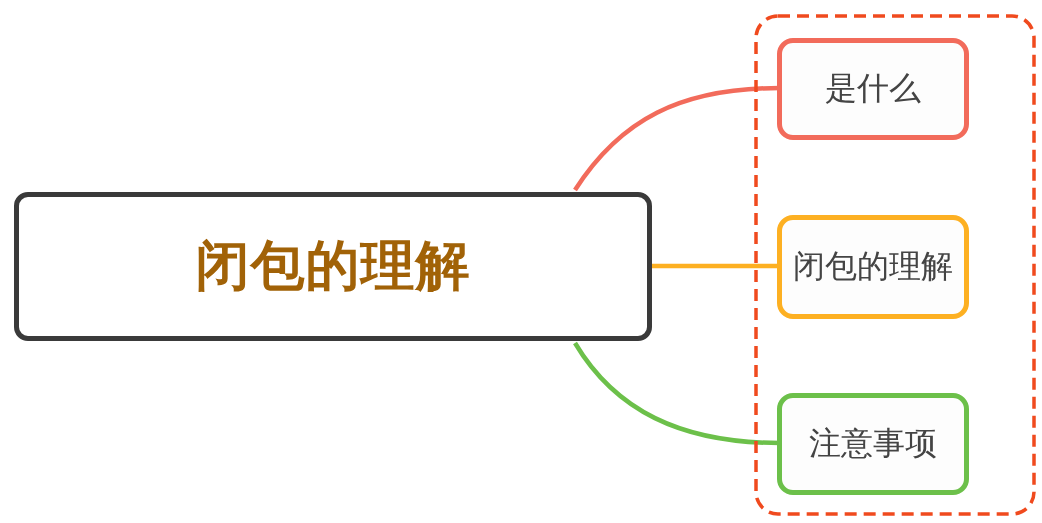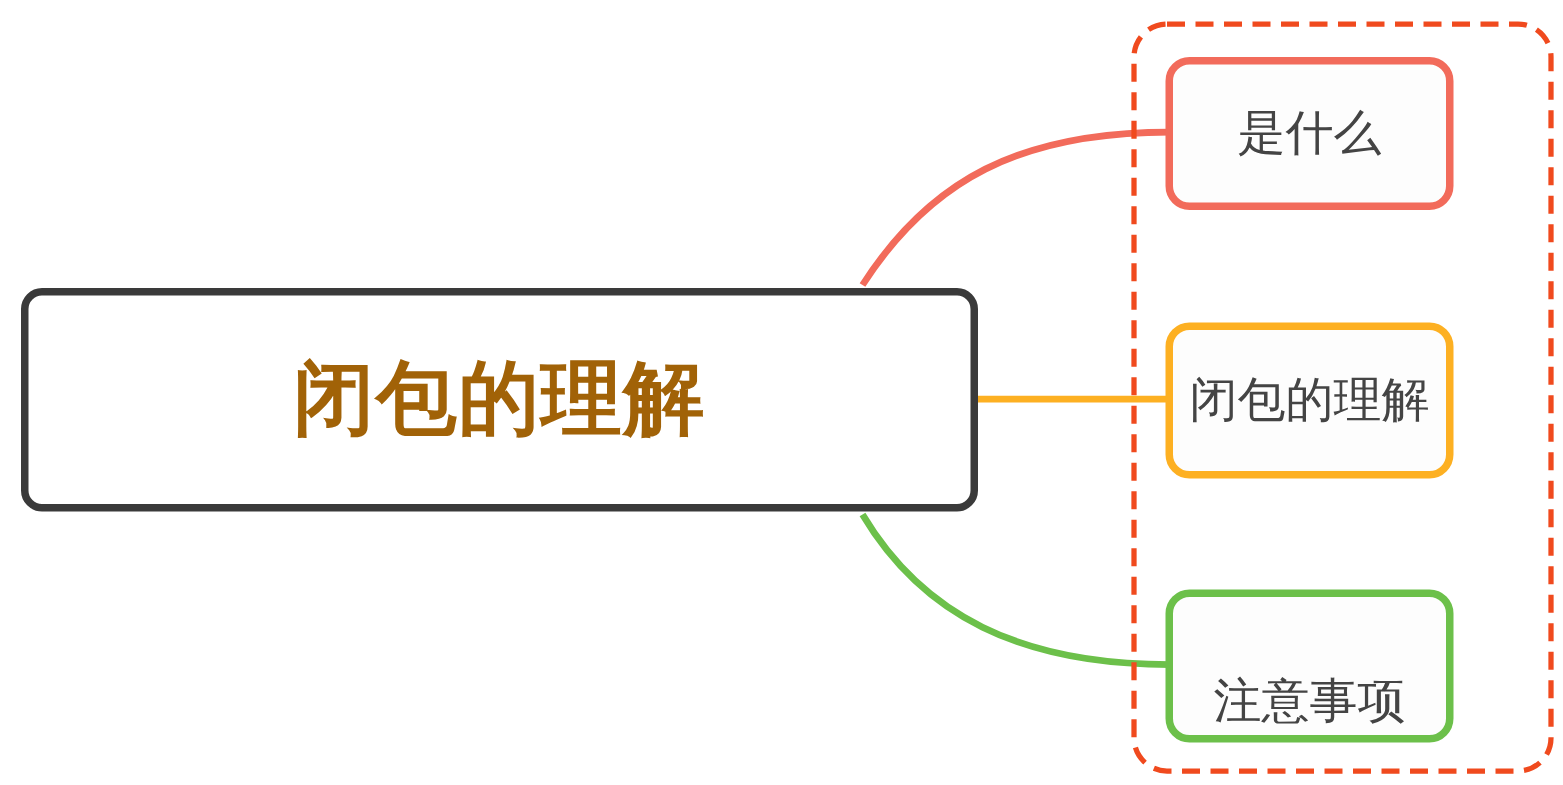--- a/index.html
+++ b/index.html
@@ -33,15 +33,15 @@
 </div>
 
 <div class="node child c1" style="border-color:#f26b5b;">
   <span class="child-label">是什么</span>
 </div>
 
 <div class="node child c2" style="border-color:#fdb022;">
   <span class="child-label">闭包的理解</span>
 </div>
 
-<div class="node child c3" style="border-color:#6cc04a;align-items:flex-end;">
+<div class="node child c3" style="border-color:#6cc04a;">
   <span class="child-label">注意事项</span>
 </div>
 
 </body></html>

